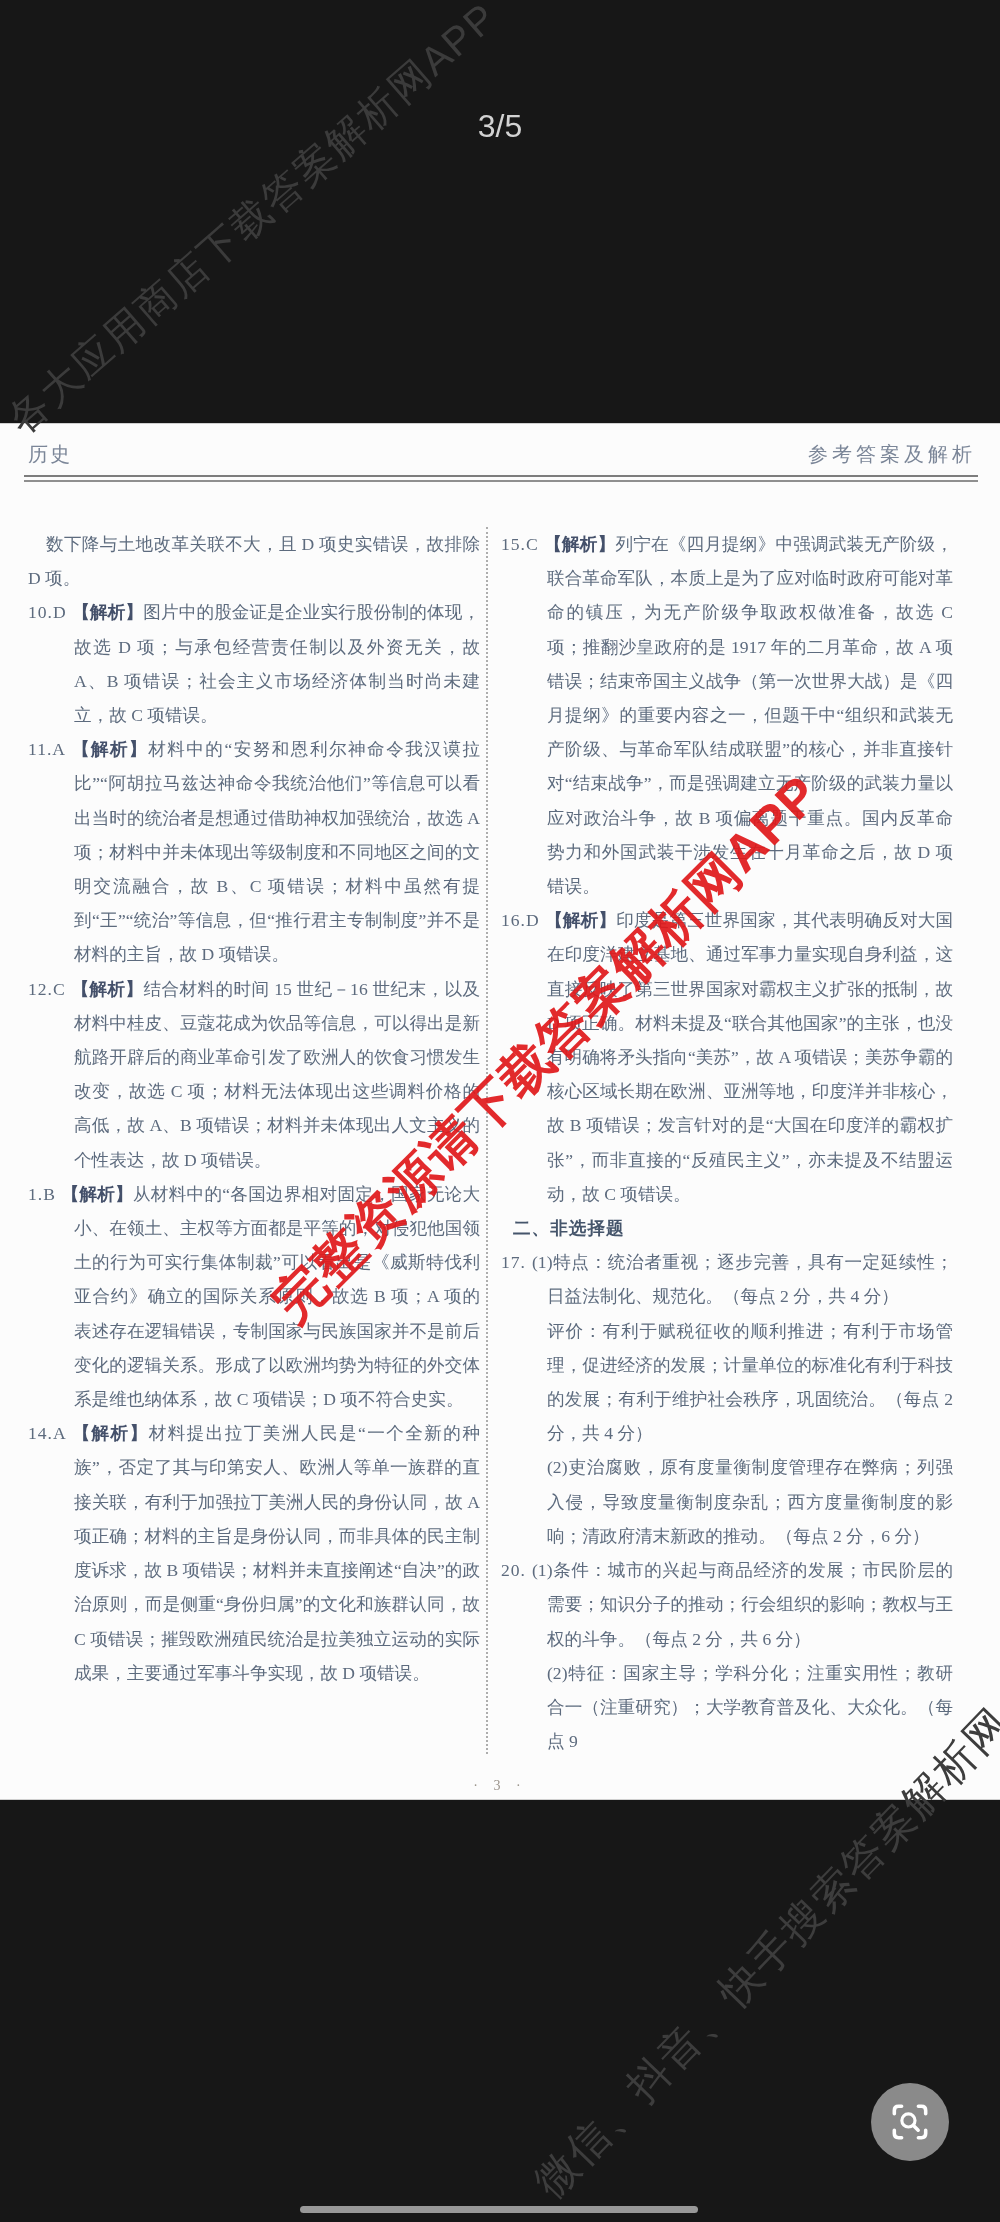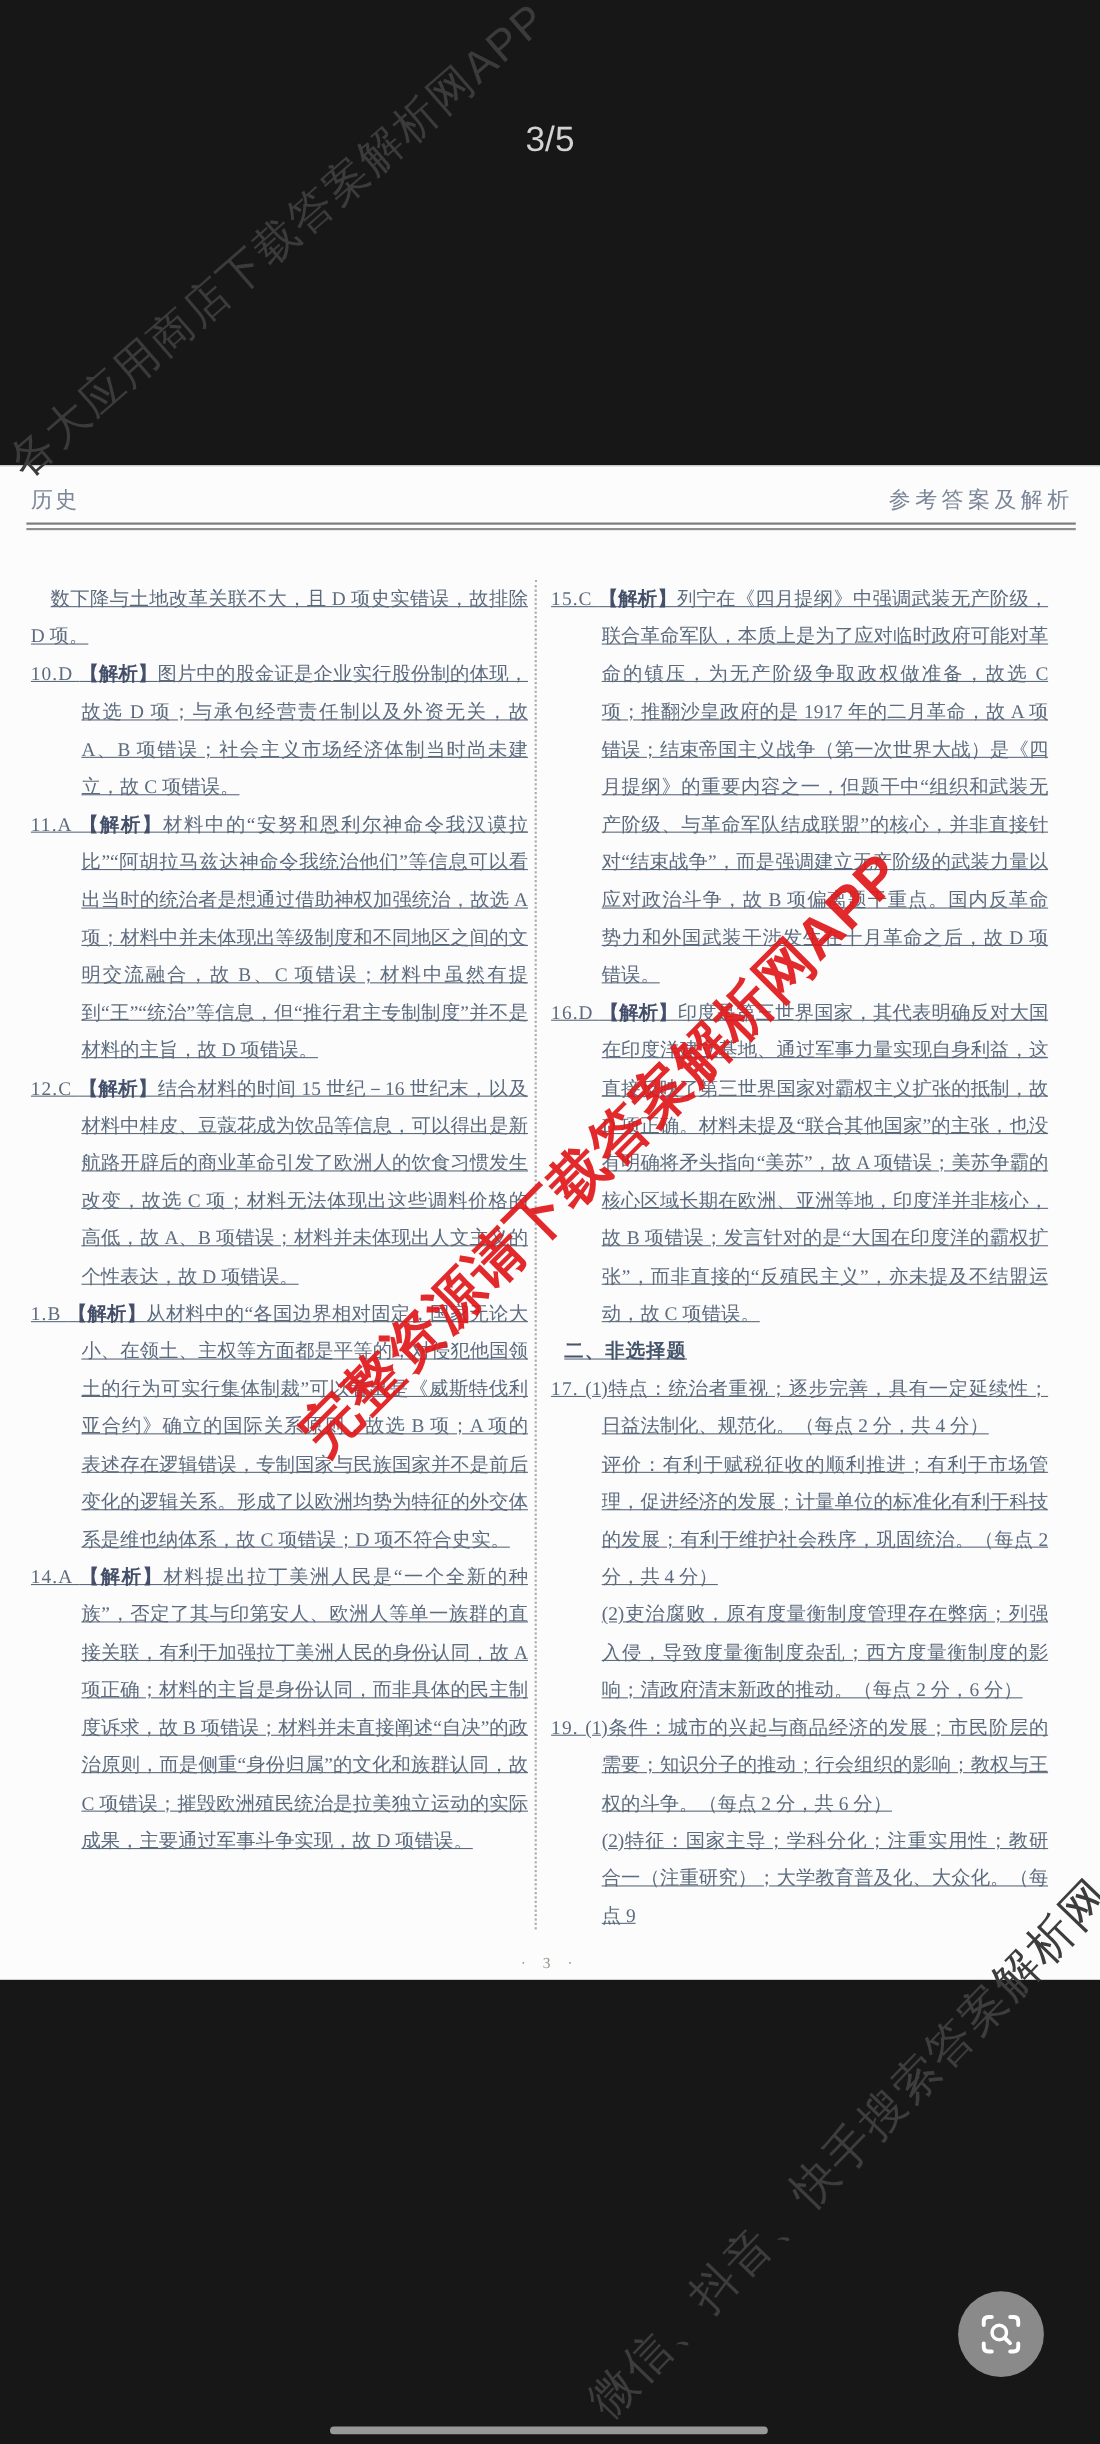--- a/index.html
+++ b/index.html
@@ -22,21 +22,21 @@
 
   
   #doc-page{position:absolute;left:0;top:423px;width:1000px;height:1377px;background:#fcfcfc;
           box-shadow:inset 0 1px 0 #cfcfcf, inset 0 -1px 0 #cfcfcf;color:#5d6b7e;z-index:1;}
   #doc-header{position:absolute;left:28px;right:24px;top:18px;height:28px;font-size:20px;color:#7b8698;}
   #doc-header .hl{float:left;letter-spacing:2px;}
   #doc-header .hr{float:right;letter-spacing:4px;}
   #doc-rule{position:absolute;left:24px;right:22px;top:52px;height:3px;
           border-top:2px solid #7d7d7d;border-bottom:2px solid #8f8f8f;}
   #doc-columns{position:absolute;left:28px;right:25px;top:104px;bottom:46px;display:flex;}
-  .col{width:452px;font-size:17.6px;line-height:34.2px;text-align:justify;color:#5d6b7e;overflow:hidden;text-decoration:underline;}
+  .col{width:452px;font-size:17.6px;line-height:34.2px;text-align:justify;color:#5d6b7e;overflow:hidden;}
   #col-left{margin-right:6px;}
   #col-right{border-left:2px dotted #adadad;padding-left:13px;}
   .para{margin:0;}
   .para.item{padding-left:46px;text-indent:-46px;}
   .para.tail{text-indent:18px;}
   .para.sub{margin-left:46px;}
   .para.heading{font-weight:bold;color:#45556b;letter-spacing:1px;margin-left:12px;}
   .para .num{letter-spacing:1px;margin-top:33px;}
   .para .tag{font-weight:bold;color:#44506a;}
   #doc-footer{position:absolute;left:0;right:0;bottom:6px;text-align:center;
@@ -74,21 +74,21 @@
           <p class="para item"><span class="num">1.B </span><span class="tag">【解析】</span>从材料中的“各国边界相对固定，国家无论大小、在领土、主权等方面都是平等的，对侵犯他国领土的行为可实行集体制裁”可以看出是《威斯特伐利亚合约》确立的国际关系原则，故选 B 项；A 项的表述存在逻辑错误，专制国家与民族国家并不是前后变化的逻辑关系。形成了以欧洲均势为特征的外交体系是维也纳体系，故 C 项错误；D 项不符合史实。</p>
           <p class="para item"><span class="num">14.A </span><span class="tag">【解析】</span>材料提出拉丁美洲人民是“一个全新的种族”，否定了其与印第安人、欧洲人等单一族群的直接关联，有利于加强拉丁美洲人民的身份认同，故 A 项正确；材料的主旨是身份认同，而非具体的民主制度诉求，故 B 项错误；材料并未直接阐述“自决”的政治原则，而是侧重“身份归属”的文化和族群认同，故 C 项错误；摧毁欧洲殖民统治是拉美独立运动的实际成果，主要通过军事斗争实现，故 D 项错误。</p>
         </div>
       <div class="col" id="col-right">
           <p class="para item"><span class="num">15.C </span><span class="tag">【解析】</span>列宁在《四月提纲》中强调武装无产阶级，联合革命军队，本质上是为了应对临时政府可能对革命的镇压，为无产阶级争取政权做准备，故选 C 项；推翻沙皇政府的是 1917 年的二月革命，故 A 项错误；结束帝国主义战争（第一次世界大战）是《四月提纲》的重要内容之一，但题干中“组织和武装无产阶级、与革命军队结成联盟”的核心，并非直接针对“结束战争”，而是强调建立无产阶级的武装力量以应对政治斗争，故 B 项偏离题干重点。国内反革命势力和外国武装干涉发生在十月革命之后，故 D 项错误。</p>
           <p class="para item"><span class="num">16.D </span><span class="tag">【解析】</span>印度是第三世界国家，其代表明确反对大国在印度洋建立基地、通过军事力量实现自身利益，这直接反映了第三世界国家对霸权主义扩张的抵制，故 D 项正确。材料未提及“联合其他国家”的主张，也没有明确将矛头指向“美苏”，故 A 项错误；美苏争霸的核心区域长期在欧洲、亚洲等地，印度洋并非核心，故 B 项错误；发言针对的是“大国在印度洋的霸权扩张”，而非直接的“反殖民主义”，亦未提及不结盟运动，故 C 项错误。</p>
           <p class="para heading">二、非选择题</p>
           <p class="para item"><span class="num">17. </span>(1)特点：统治者重视；逐步完善，具有一定延续性；日益法制化、规范化。（每点 2 分，共 4 分）</p>
           <p class="para sub">评价：有利于赋税征收的顺利推进；有利于市场管理，促进经济的发展；计量单位的标准化有利于科技的发展；有利于维护社会秩序，巩固统治。（每点 2 分，共 4 分）</p>
           <p class="para sub">(2)吏治腐败，原有度量衡制度管理存在弊病；列强入侵，导致度量衡制度杂乱；西方度量衡制度的影响；清政府清末新政的推动。（每点 2 分，6 分）</p>
-          <p class="para item"><span class="num">19. </span>(1)条件：城市的兴起与商品经济的发展；市民阶层的需要；知识分子的推动；行会组织的影响；教权与王权的斗争。（每点 2 分，共 6 分）</p>
+          <p class="para item"><span class="num">20. </span>(1)条件：城市的兴起与商品经济的发展；市民阶层的需要；知识分子的推动；行会组织的影响；教权与王权的斗争。（每点 2 分，共 6 分）</p>
           <p class="para sub">(2)特征：国家主导；学科分化；注重实用性；教研合一（注重研究）；大学教育普及化、大众化。（每点 9</p>
         </div>
     </div>
     <div id="doc-footer">· 3 ·</div>
   </div>
 
   <div class="wm" id="wm-red">完整资源请下载答案解析网APP</div>
   <div class="wm" id="wm-bottom">微信、抖音、快手搜索答案解析网</div>
 
   <button id="scan-button">

